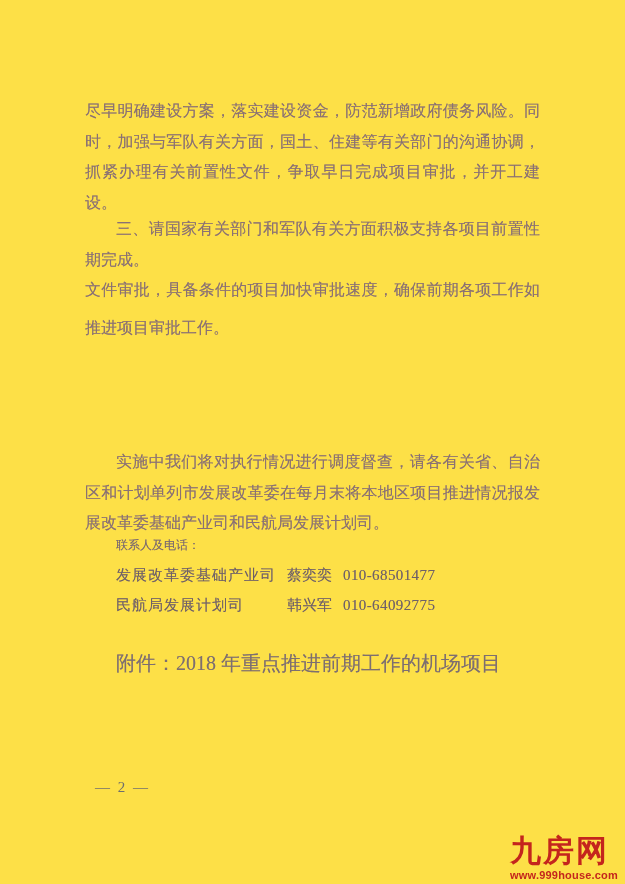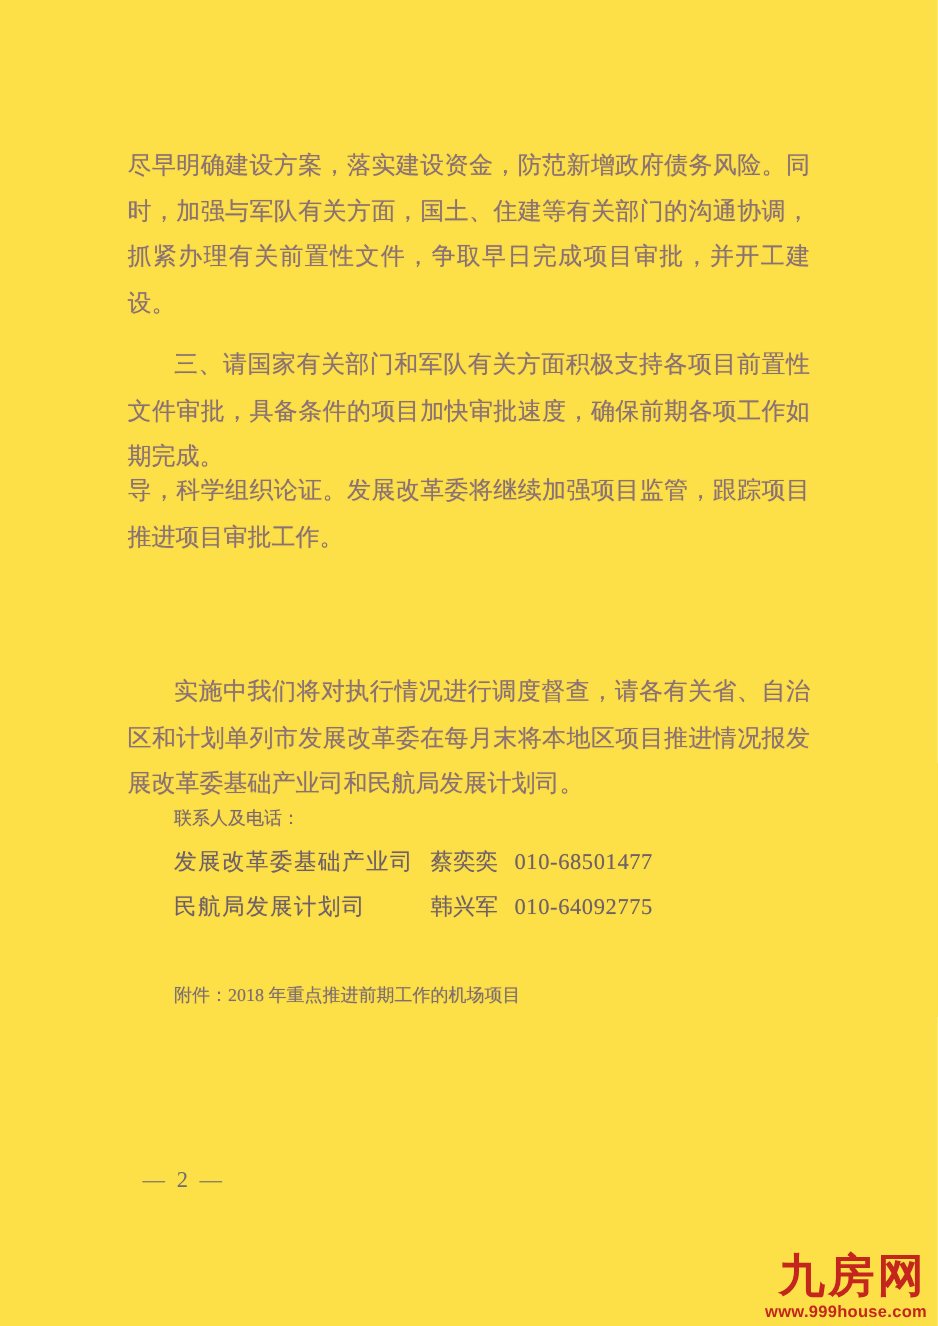--- a/index.html
+++ b/index.html
@@ -48,38 +48,38 @@
   .heading-row {
     height: 30px;
     line-height: 30px;
     font-size: 12px;
     padding-left: 31px;
     color: #7a6a6e;
   }
   .attachment-row {
     height: 30px;
     line-height: 30px;
-    font-size: 12px;
+    font-size: 20px;
     padding-left: 31px;
     color: #7d6f70;
   }
   .page-number {
     position: absolute;
     left: 95px;
     top: 779px;
     font-size: 15px;
     color: #6e6e6e;
     letter-spacing: 2px;
     text-shadow: none;
   }
   .watermark {
     position: absolute;
     right: 7px;
     bottom: 3px;
-    text-align: right;
+    text-align: left;
     color: #c4251d;
     font-family: "Liberation Sans", "DejaVu Sans", sans-serif;
   }
   .wm-logo {
     font-size: 31px;
     font-weight: bold;
     letter-spacing: 2px;
     line-height: 1.05;
     transform: scaleY(0.98);
   }
@@ -95,28 +95,27 @@
 
 <div class="page">
 
   <div class="block para" style="top:96px">
     <div class="line">尽早明确建设方案，落实建设资金，防范新增政府债务风险。同</div>
     <div class="line">时，加强与军队有关方面，国土、住建等有关部门的沟通协调，</div>
     <div class="line">抓紧办理有关前置性文件，争取早日完成项目审批，并开工建</div>
     <div class="line last">设。</div>
   </div>
 
-  <div class="block para" style="top:229px">
+  <div class="block para" style="top:214px">
     <div class="line indent">三、请国家有关部门和军队有关方面积极支持各项目前置性</div>
+    <div class="line last">期完成。</div>
     <div class="line">文件审批，具备条件的项目加快审批速度，确保前期各项工作如</div>
-    <div class="line last">期完成。</div>
   </div>
 
   <div class="block para" style="top:313px">
-    <div class="line">导，科学组织论证。发展改革委将继续加强项目监管，跟踪项目</div>
     <div class="line last">推进项目审批工作。</div>
   </div>
 
   <div class="block para" style="top:447px">
     <div class="line indent">实施中我们将对执行情况进行调度督查，请各有关省、自治</div>
     <div class="line">区和计划单列市发展改革委在每月末将本地区项目推进情况报发</div>
     <div class="line last">展改革委基础产业司和民航局发展计划司。</div>
   </div>
 
   <div class="block" style="top:530px">

